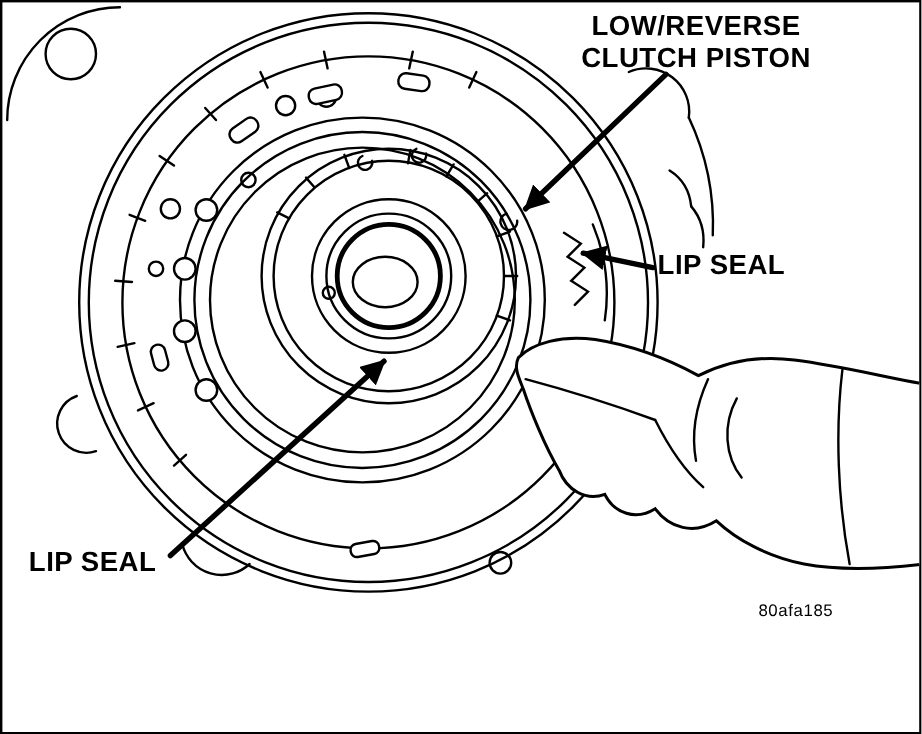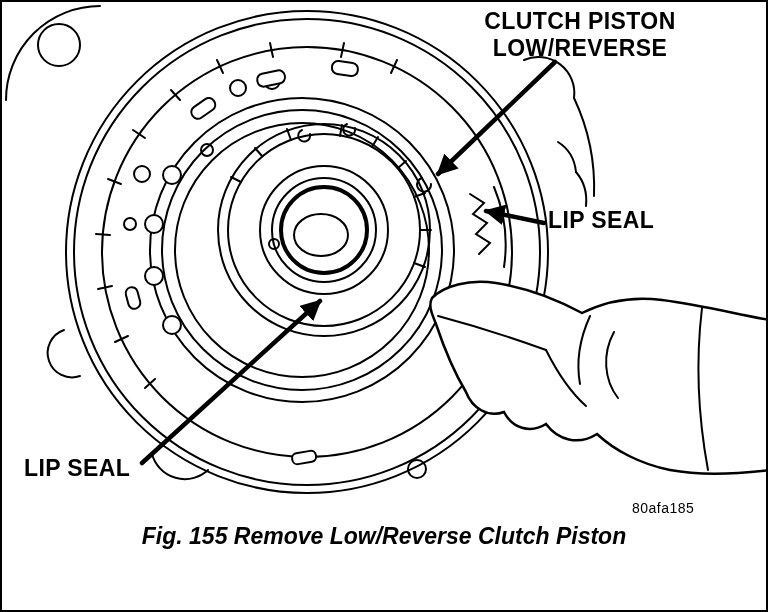--- a/index.html
+++ b/index.html
@@ -148,25 +148,24 @@
     </g>
 
     <g>
       <line class="arrow" x1="553" y1="60" x2="436" y2="172" marker-end="url(#ah)"></line>
       <line class="arrow" x1="542" y1="221" x2="484" y2="209" marker-end="url(#ah)"></line>
       <line class="arrow" x1="140" y1="461" x2="318" y2="299" marker-end="url(#ah)"></line>
     </g>
   </svg>
 
   <div class="label piston-label">
+    <div>LOW/REVERSE</div>
     <div>CLUTCH PISTON</div>
-    <div>LOW/REVERSE</div>
   </div>
 
   <div class="label lip-seal-right">LIP SEAL</div>
 
   <div class="label lip-seal-left">LIP SEAL</div>
 
   <div class="refcode">80afa185</div>
 
-  <div class="caption">Fig. 155 Remove Low/Reverse Clutch Piston</div>
 
 </div>
 
 </body></html>

